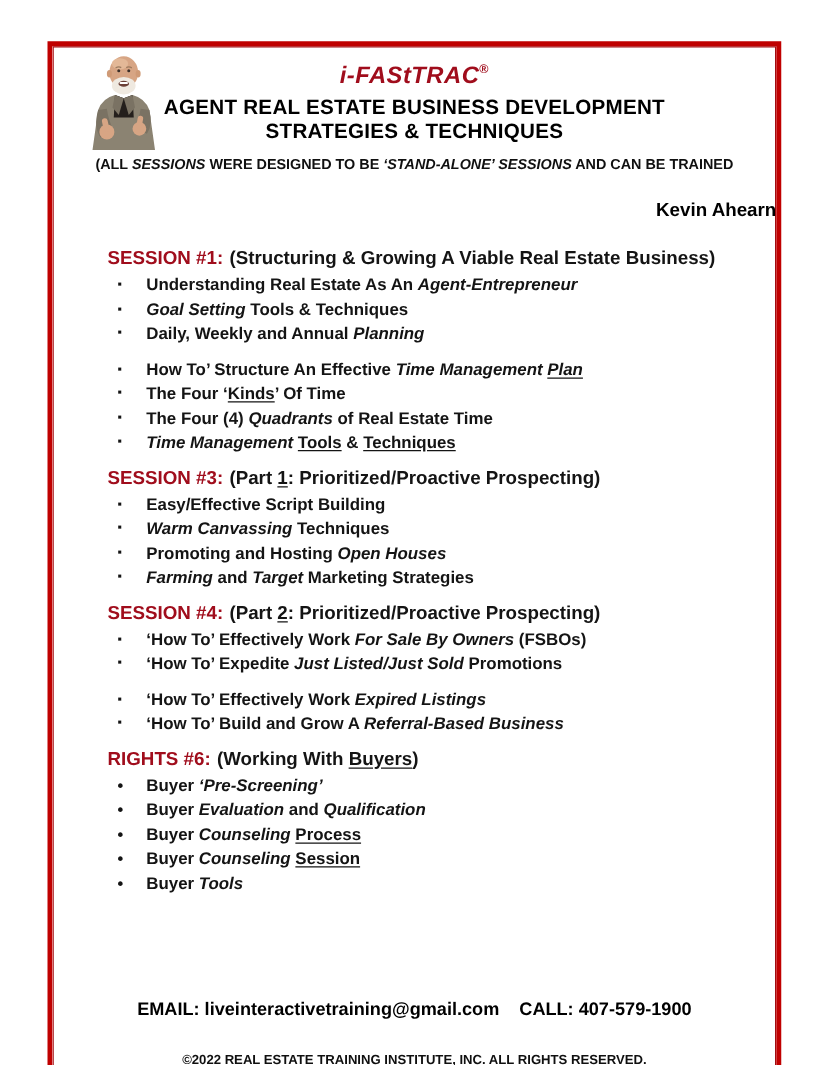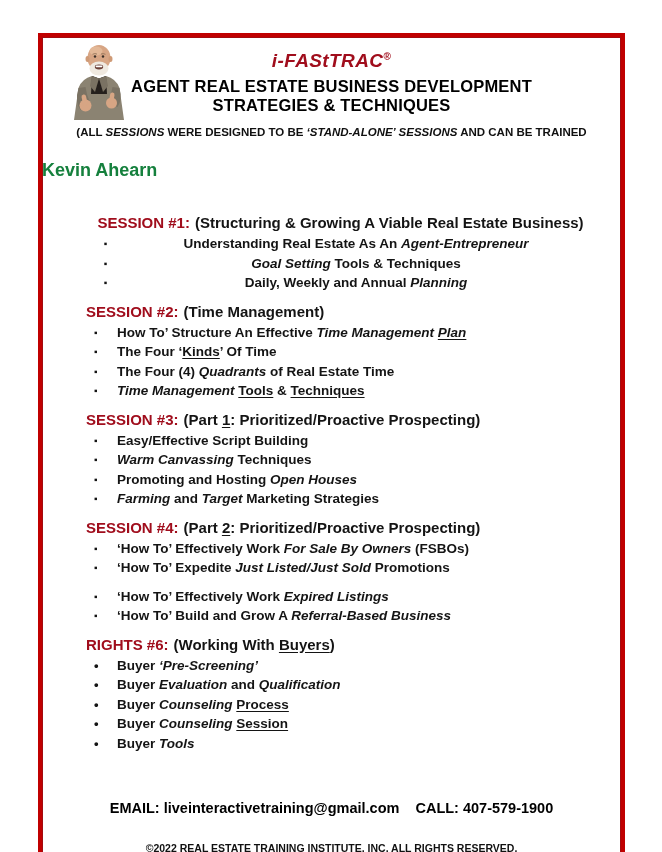--- a/index.html
+++ b/index.html
@@ -16,25 +16,25 @@
   }
   .i{font-style:italic;}
   .u{text-decoration:underline;text-underline-offset:2px;}
   
   .header{position:relative;text-align:center;padding-top:13px;}
   .photo{position:absolute;left:20px;top:5px;width:76px;height:78px;}
   .brand{font-size:19px;font-style:italic;color:var(--accent-color,#a00d1c);letter-spacing:.4px;}
   .brand sup{font-size:10px;font-style:normal;}
   .title{font-size:16.5px;line-height:19px;margin-top:5px;color:#000;letter-spacing:.2px;}
   .subtitle{font-size:11.5px;line-height:21px;margin-top:7px;color:#101010;}
-  .author{text-align:left;font-size:18px;margin-top:17px;color:#15803d;}
+  .author{text-align:right;font-size:15px;margin-top:17px;color:#000000;}
   
   .sessions{padding:20px 26px 0 44px;}
   .session{margin-top:9px;}
-  .session:first-child{margin-top:12px;text-align:center;}
+  .session:first-child{margin-top:0;}
   .session-heading{font-size:15px;line-height:20px;}
   .session-label{color:var(--accent-color,#a00d1c);}
   .session-title{margin-left:5px;}
   .bullets{margin-top:1px;}
   .bullet{display:flex;font-size:13.5px;line-height:19.5px;padding-left:8px;}
   .marker{flex:0 0 23px;width:23px;}
   .marker.square{font-size:10px;}
   .marker.round{font-size:13px;}
   .bullet-text{flex:1;}
   
@@ -103,21 +103,20 @@
               <span class="marker square">▪</span>
               <span class="bullet-text"><span class="i">Goal Setting</span><span> Tools &amp; Techniques</span></span>
             </div>
             <div class="bullet">
               <span class="marker square">▪</span>
               <span class="bullet-text"><span>Daily, Weekly and Annual </span><span class="i">Planning</span></span>
             </div>
           </div>
         </div>
         <div class="session">
-          <div class="session-heading"><span class="session-label">SESSION #2:</span><span class="session-title"><span>(Time Management)</span></span></div>
           <div class="bullets">
             <div class="bullet">
               <span class="marker square">▪</span>
               <span class="bullet-text"><span>How To’ Structure An Effective </span><span class="i">Time Management </span><span class="i u">Plan</span></span>
             </div>
             <div class="bullet">
               <span class="marker square">▪</span>
               <span class="bullet-text"><span>The Four ‘</span><span class="u">Kinds</span><span>’ Of Time</span></span>
             </div>
             <div class="bullet">

